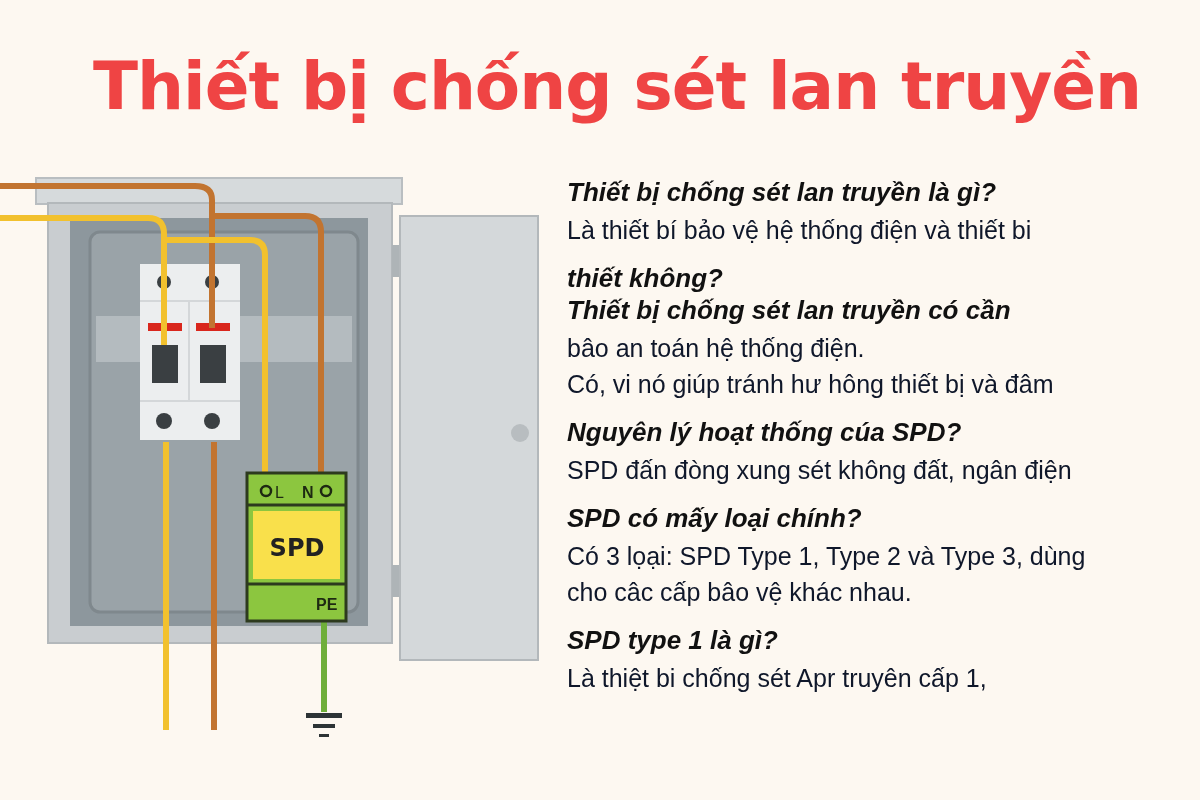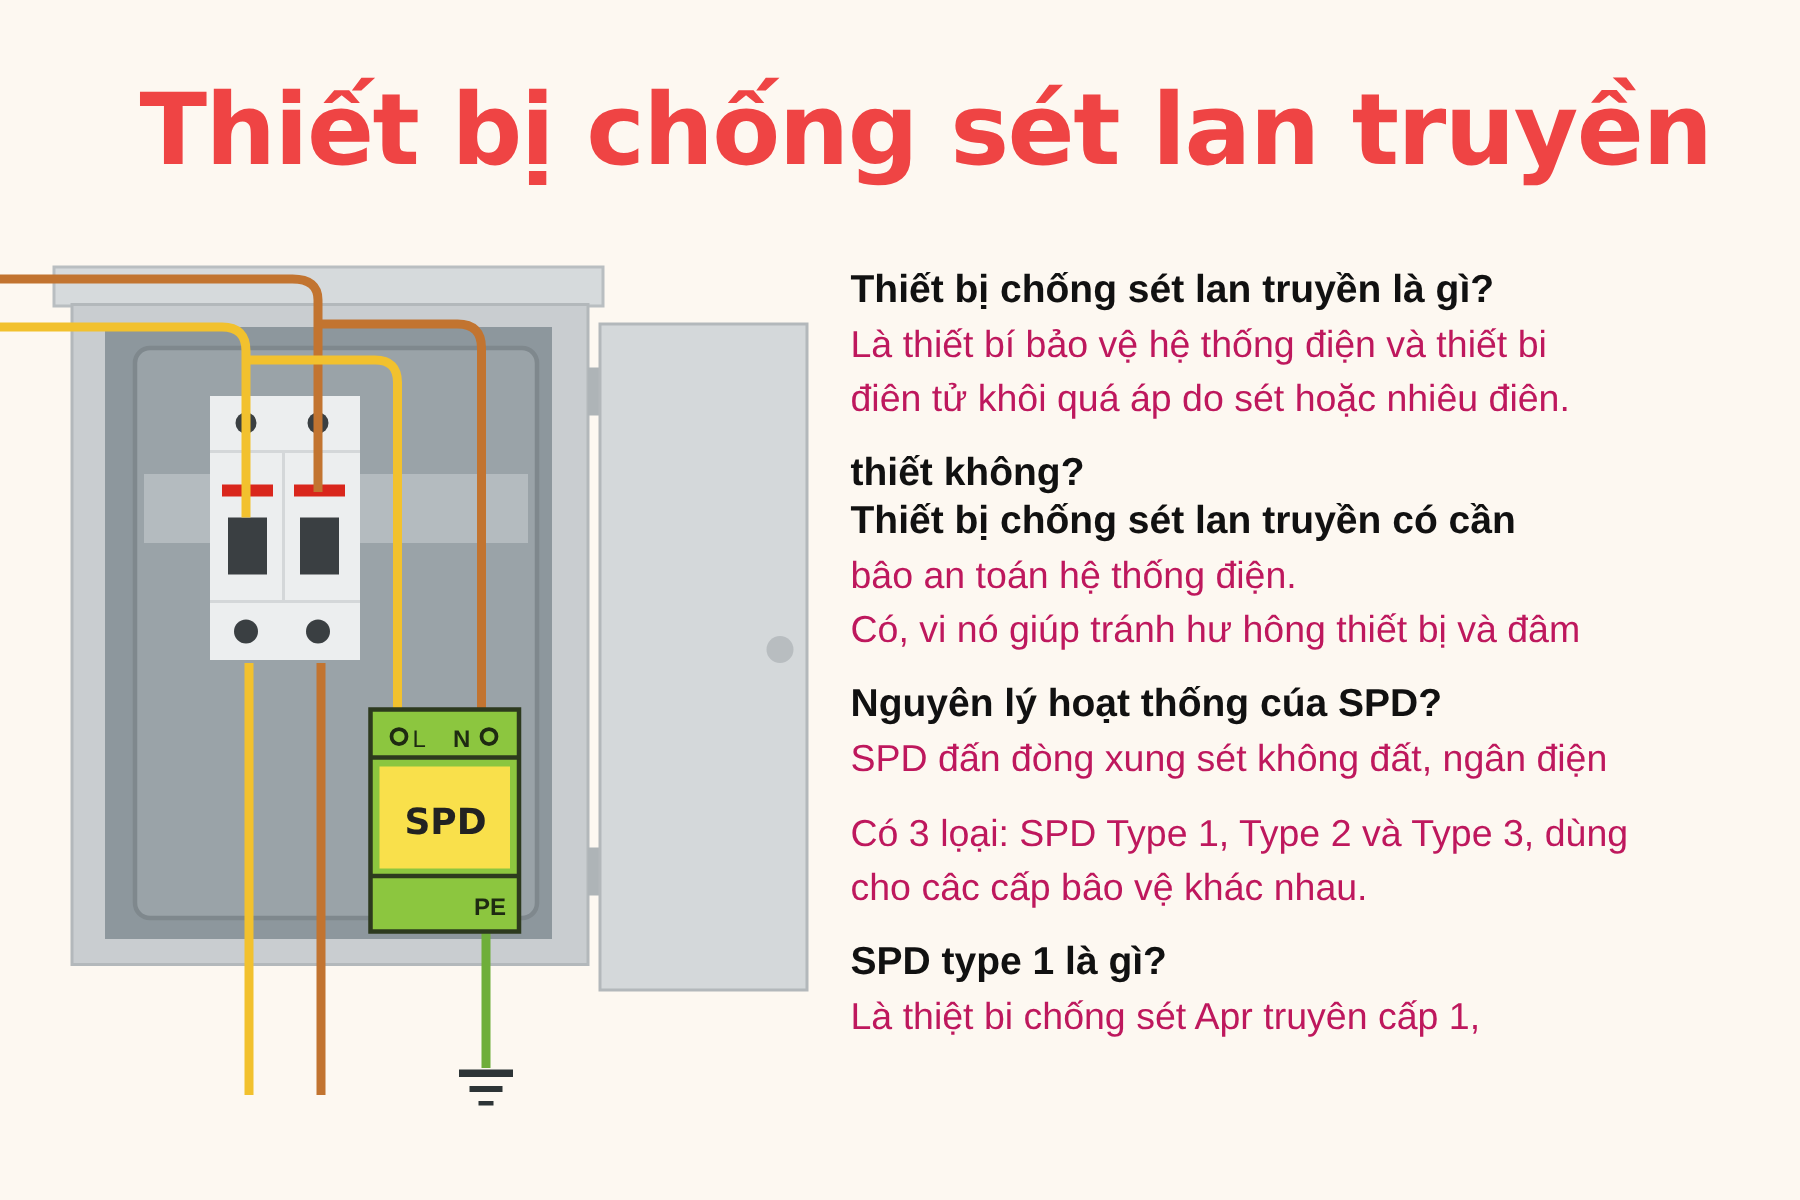--- a/index.html
+++ b/index.html
@@ -1,21 +1,21 @@
 <!DOCTYPE html>
 <html><head>
 <meta charset="utf-8">
 <style>
   html,body{margin:0;padding:0;}
   body{width:1200px;height:800px;overflow:hidden;background:#fdf8f1;position:relative;font-family:"Liberation Sans",sans-serif;color:#111;}
   .title{position:absolute;left:0;top:48px;width:1200px;text-align:center;font-family:"DejaVu Sans",sans-serif;font-weight:bold;font-size:66px;color:#ef4444;letter-spacing:-1px;padding-left:17px;}
   .diagram{position:absolute;left:0;top:170px;width:560px;height:630px;}
   .faq{position:absolute;left:567px;top:176px;width:600px;}
-  .q{font-family:"Liberation Sans",sans-serif;font-weight:bold;font-size:26px;line-height:32px;color:#111;margin:0 0 4px 0;}
-  .a{font-family:"Liberation Sans",sans-serif;font-size:25px;line-height:36px;color:#be185d;margin:0 0 14px 0;}
+  .q{font-family:"Liberation Sans",sans-serif;font-weight:bold;font-size:26px;line-height:32px;color:#111;margin:0 0 4px 0;font-style:italic;}
+  .a{font-family:"Liberation Sans",sans-serif;font-size:25px;line-height:36px;color:#0f172a;margin:0 0 14px 0;}
 </style>
 </head>
 <body>
 
 <div class="title">Thiết bị chống sét lan truyền</div>
 
 <div class="diagram">
   <svg width="560" height="630" viewBox="0 170 560 630" xmlns="http://www.w3.org/2000/svg">
 
     <rect x="36" y="178" width="366" height="26" fill="#d6dadc" stroke="#b9bec1" stroke-width="2"></rect>
@@ -72,37 +72,37 @@
       <text x="297" y="556" text-anchor="middle" font-family="DejaVu Sans, sans-serif" font-size="24" font-weight="bold" fill="#222">SPD</text>
       <text x="316" y="610" font-family="Liberation Sans, sans-serif" font-size="16" font-weight="bold" fill="#1e2a12">PE</text>
     </g>
   </svg>
 </div>
 
 <div class="faq">
   <div class="q">Thiết bị chống sét lan truyền là gì?</div>
   <div class="a">
     <div>Là thiết bí bảo vệ hệ thống điện và thiết bi</div>
-    <div>điên tử khôi quá áp do sét hoặc nhiêu điên.</div>
   </div>
 
   <div class="q">
     <div>thiết không?</div>
     <div>Thiết bị chống sét lan truyền có cần</div>
   </div>
   <div class="a">
     <div>bâo an toán hệ thống điện.</div>
     <div>Có, vi nó giúp tránh hư hông thiết bị và đâm</div>
   </div>
 
   <div class="q">Nguyên lý hoạt thống cúa SPD?</div>
   <div class="a">
     <div>SPD đấn đòng xung sét không đất, ngân điện</div>
   </div>
 
+  <div class="q">SPD có mấy loại chính?</div>
   <div class="a">
     <div>Có 3 lọại: SPD Type 1, Type 2 và Type 3, dùng</div>
     <div>cho câc cấp bâo vệ khác nhau.</div>
   </div>
 
   <div class="q">SPD type 1 là gì?</div>
   <div class="a">
     <div>Là thiệt bi chống sét Apr truyên cấp 1,</div>
   </div>
 </div>

